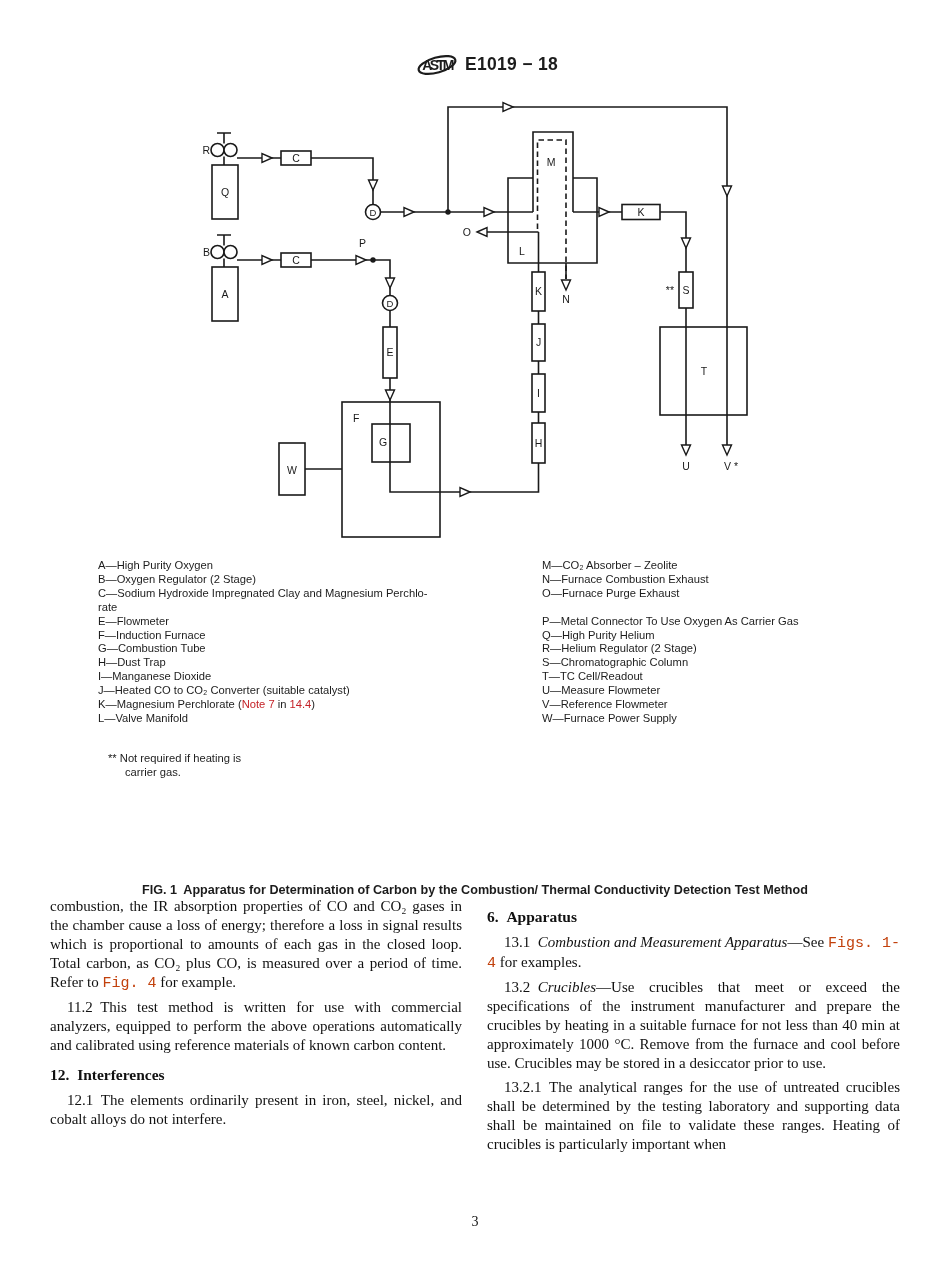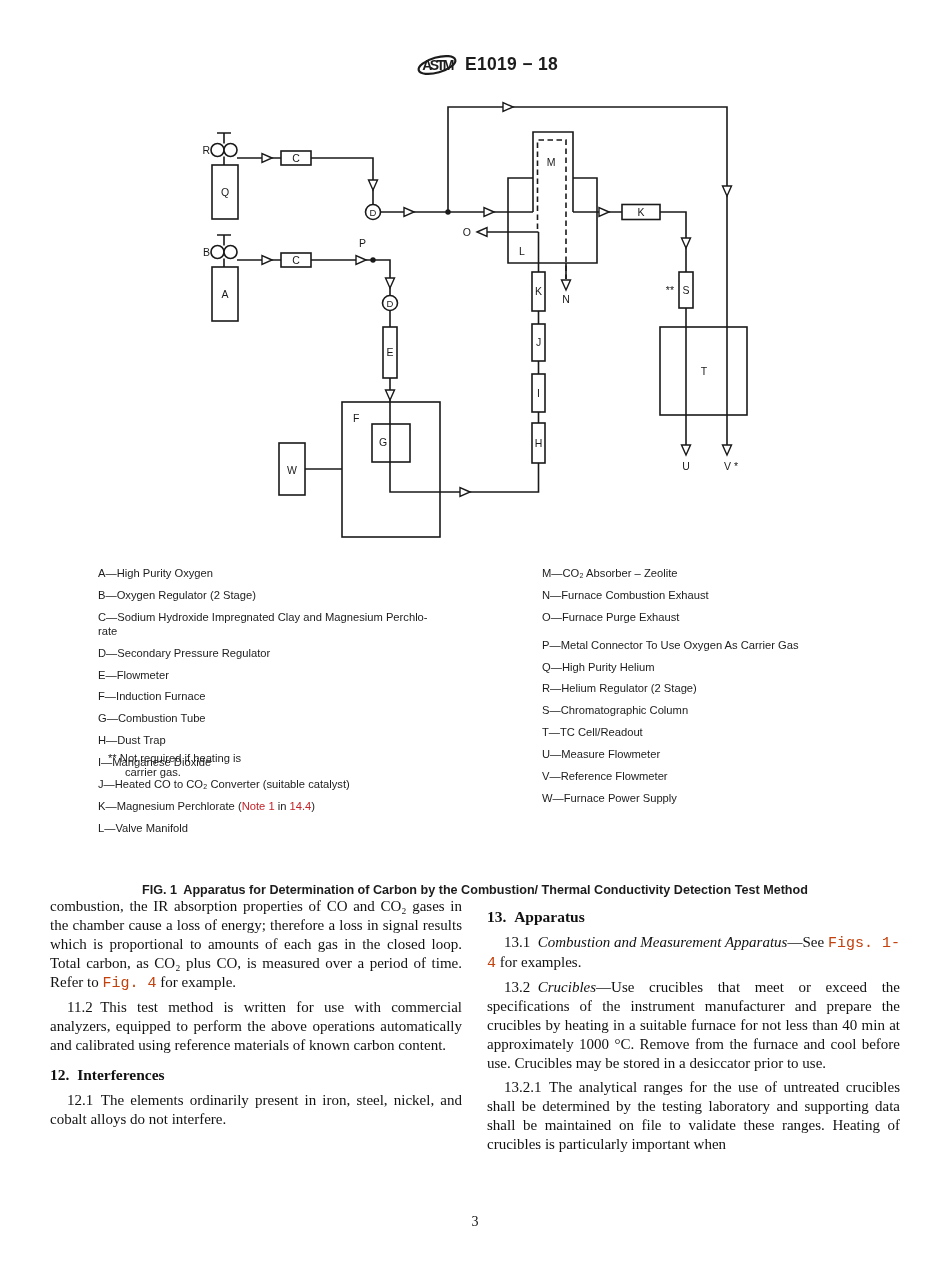--- a/index.html
+++ b/index.html
@@ -18,21 +18,21 @@
   .diagram .dash{stroke-dasharray:5.5 3.5;}
   .diagram text{font-family:"Liberation Sans",sans-serif;font-size:10.5px;fill:#1a1a1a;
                 stroke:none;text-anchor:middle;}
   .diagram text.sm{font-size:9.5px;}
   .diagram text.end{text-anchor:end;}
   .diagram text.st{text-anchor:start;}
   
   .legend-col{position:absolute;top:559px;font-size:11.2px;line-height:13.9px;}
   .legend-left{left:98px;width:372px;}
   .legend-right{left:542px;width:340px;}
-  .li{white-space:pre-line;margin-top:8px;}
+  .li{white-space:pre-line;}
   .gap-above{margin-top:13.9px;}
   .red{color:#c42127;}
   
   .fns{position:absolute;left:108px;top:752px;font-size:11.2px;line-height:13.8px;width:260px;}
   .fn{white-space:pre-line;padding-left:13px;text-indent:-13px;margin:0 0 13px 0;}
   .fn2{padding-left:17px;text-indent:-17px;}
   
   .caption{position:absolute;top:839px;left:0;width:950px;text-align:center;
            font-size:12.6px;font-weight:bold;margin-top:44px;}
   
@@ -202,28 +202,27 @@
       <path class="ah" d="M686 455 l-4.5 -10 h9 z"></path>
       <path class="ah" d="M727 455 l-4.5 -10 h9 z"></path>
     </g>
   </svg>
 
   <div class="legend-col legend-left">
     <div class="li">A—High Purity Oxygen</div>
     <div class="li">B—Oxygen Regulator (2 Stage)</div>
     <div class="li">C—Sodium Hydroxide Impregnated Clay and Magnesium Perchlo-
 rate</div>
-    <div class="li">D—Secondary Pressure Regulator</div>
     <div class="li">E—Flowmeter</div>
     <div class="li">F—Induction Furnace</div>
     <div class="li">G—Combustion Tube</div>
     <div class="li">H—Dust Trap</div>
     <div class="li">I—Manganese Dioxide</div>
     <div class="li">J—Heated CO to CO₂ Converter (suitable catalyst)</div>
-    <div class="li"><span>K—Magnesium Perchlorate (</span><span class="red">Note 1</span><span> in </span><span class="red">14.4</span><span>)</span></div>
+    <div class="li"><span>K—Magnesium Perchlorate (</span><span class="red">Note 7</span><span> in </span><span class="red">14.4</span><span>)</span></div>
     <div class="li">L—Valve Manifold</div>
   </div>
 
   <div class="legend-col legend-right">
     <div class="li">M—CO₂ Absorber – Zeolite</div>
     <div class="li">N—Furnace Combustion Exhaust</div>
     <div class="li">O—Furnace Purge Exhaust</div>
     <div class="li gap-above">P—Metal Connector To Use Oxygen As Carrier Gas</div>
     <div class="li">Q—High Purity Helium</div>
     <div class="li">R—Helium Regulator (2 Stage)</div>
@@ -242,21 +241,21 @@
   <div class="caption">FIG. 1 Apparatus for Determination of Carbon by the Combustion/ Thermal Conductivity Detection Test Method</div>
 
   <div class="col col-left">
     <p><span>combustion, the IR absorption properties of CO and CO₂ gases in the chamber cause a loss of energy; therefore a loss in signal results which is proportional to amounts of each gas in the closed loop. Total carbon, as CO₂ plus CO, is measured over a period of time. Refer to </span><span class="red">Fig. 4</span><span> for example.</span></p>
     <p class="ind">11.2 This test method is written for use with commercial analyzers, equipped to perform the above operations automatically and calibrated using reference materials of known carbon content.</p>
     <h3>12. Interferences</h3>
     <p class="ind">12.1 The elements ordinarily present in iron, steel, nickel, and cobalt alloys do not interfere.</p>
   </div>
 
   <div class="col col-right">
-    <h3>13. Apparatus</h3>
+    <h3>6. Apparatus</h3>
     <p class="ind"><span>13.1 </span><i>Combustion and Measurement Apparatus</i><span>—See </span><span class="red">Figs. 1-4</span><span> for examples.</span></p>
     <p class="ind"><span>13.2 </span><i>Crucibles</i><span>—Use crucibles that meet or exceed the specifications of the instrument manufacturer and prepare the crucibles by heating in a suitable furnace for not less than 40 min at approximately 1000&nbsp;°C. Remove from the furnace and cool before use. Crucibles may be stored in a desiccator prior to use.</span></p>
     <p class="ind">13.2.1 The analytical ranges for the use of untreated crucibles shall be determined by the testing laboratory and supporting data shall be maintained on file to validate these ranges. Heating of crucibles is particularly important when</p>
   </div>
 
   <div class="pageno">3</div>
 
 </div>
 
 </body></html>

